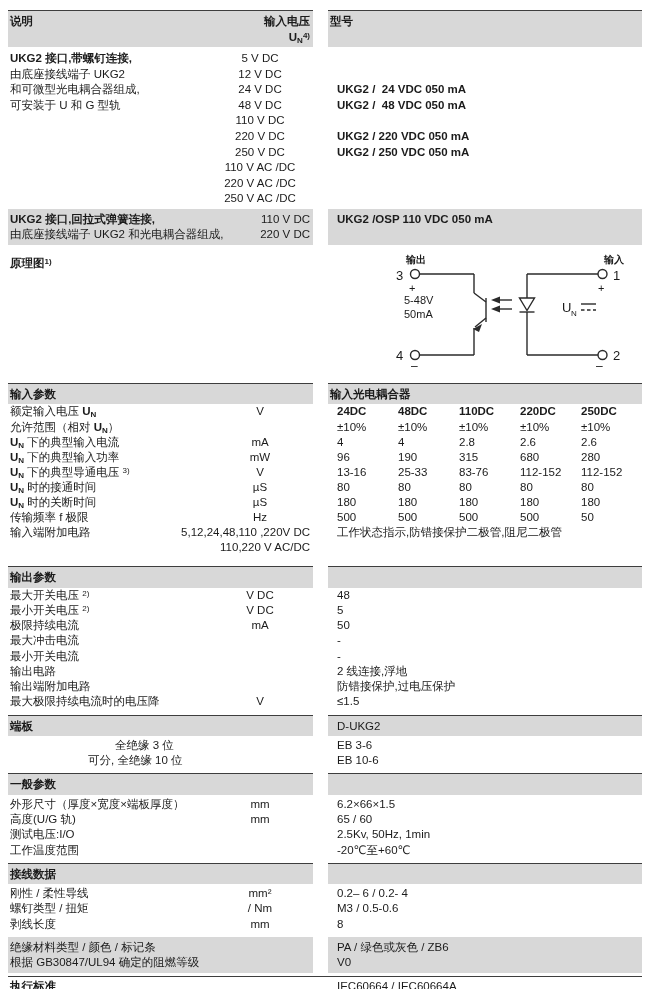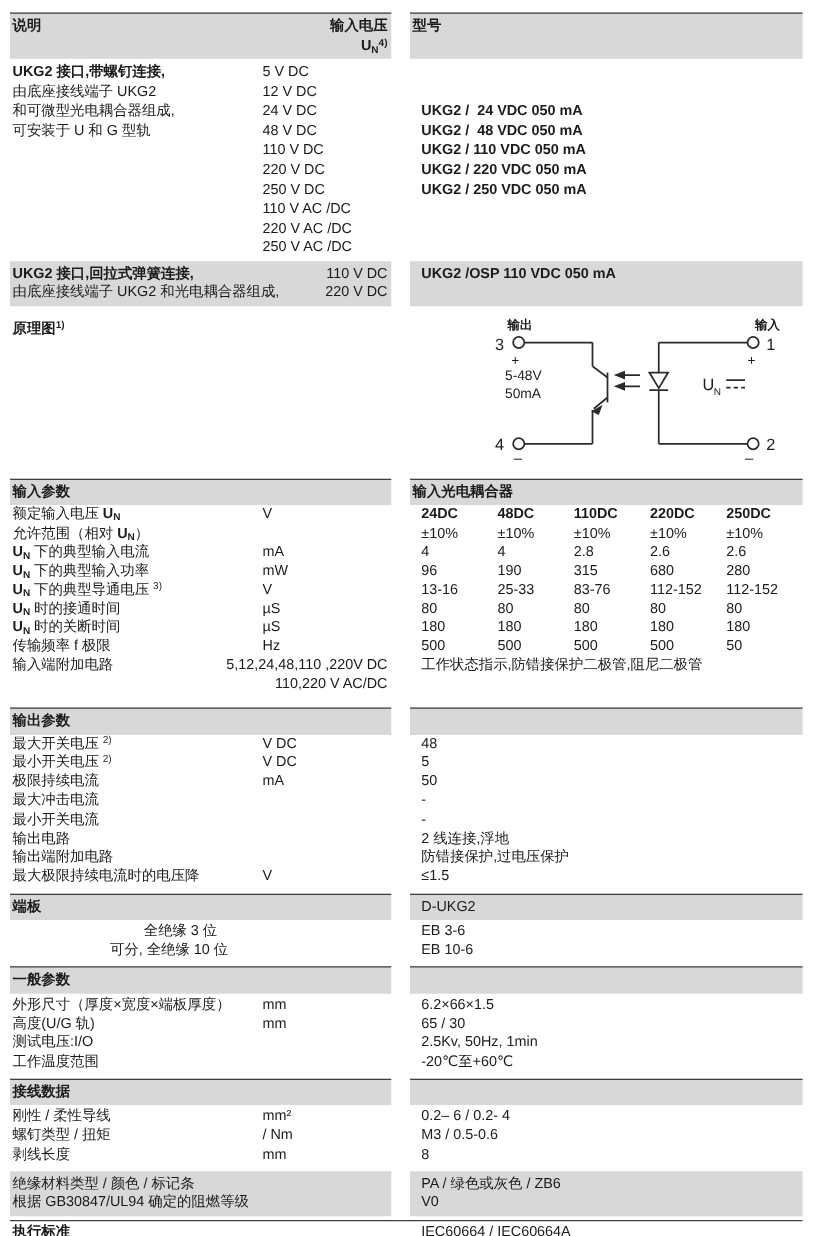--- a/index.html
+++ b/index.html
@@ -6,21 +6,21 @@
   .page{position:relative;width:650px;height:989px;box-sizing:border-box;
     padding:10px 8px 0;background:#fff;overflow:hidden;
     font-family:"Liberation Sans","DejaVu Sans",sans-serif;
     font-size:11.5px;line-height:15.5px;color:#1b1b1b;}
   .g{display:grid;grid-template-columns:202px 103px 15px 314px}
   .bl{grid-column:1/3}.gapcol{grid-column:3}.br{grid-column:4}
   .band .bl,.band .br{background:#d8d8d8}
   .tline .bl,.tline .br{border-top:1.5px solid #3e3e3e}
   .band .bl,.band .br{padding-top:3px;padding-bottom:2px}
   .lab{padding-left:2px}
-  .u{text-align:left;padding-right:3px;white-space:nowrap}
+  .u{text-align:center;padding-right:3px;white-space:nowrap}
   .val{padding-left:9px;white-space:nowrap}
   .vals{grid-column:4;padding-left:9px;display:grid;
     grid-template-columns:61px 61px 61px 61px auto}
   .model{padding-left:9px;font-weight:bold;white-space:pre}
   .b{font-weight:bold}
   sub{font-size:8px;vertical-align:-2px;line-height:0}
   sup{font-size:8px;vertical-align:3.5px;line-height:0}
   .lz{grid-column:1/3;display:flex;justify-content:space-between;
     padding-left:2px;padding-right:3px}
   .hline{display:flex;justify-content:space-between;padding-left:2px;padding-right:3px}
@@ -80,21 +80,20 @@
     <div class="g">
       <div class="lab">可安装于 U 和 G 型轨</div>
       <div class="u">48 V DC</div>
         <div class="gapcol"></div>
       <div class="model">UKG2 /  48 VDC 050 mA</div>
     </div>
     <div class="g">
       <div class="lab"></div>
       <div class="u">110 V DC</div>
         <div class="gapcol"></div>
-      <div class="model">UKG2 / 110 VDC 050 mA</div>
     </div>
     <div class="g">
       <div class="lab"></div>
       <div class="u">220 V DC</div>
         <div class="gapcol"></div>
       <div class="model">UKG2 / 220 VDC 050 mA</div>
     </div>
     <div class="g">
       <div class="lab"></div>
       <div class="u">250 V DC</div>
@@ -399,21 +398,21 @@
     <div class="g">
       <div class="lab">外形尺寸（厚度×宽度×端板厚度）</div>
       <div class="u">mm</div>
         <div class="gapcol"></div>
       <div class="val">6.2×66×1.5</div>
     </div>
     <div class="g">
       <div class="lab">高度(U/G 轨)</div>
       <div class="u">mm</div>
         <div class="gapcol"></div>
-      <div class="val">65 / 30</div>
+      <div class="val">65 / 60</div>
     </div>
     <div class="g">
       <div class="lab">测试电压:I/O</div>
       <div class="u"></div>
         <div class="gapcol"></div>
       <div class="val">2.5Kv, 50Hz, 1min</div>
     </div>
     <div class="g">
       <div class="lab">工作温度范围</div>
       <div class="u"></div>

